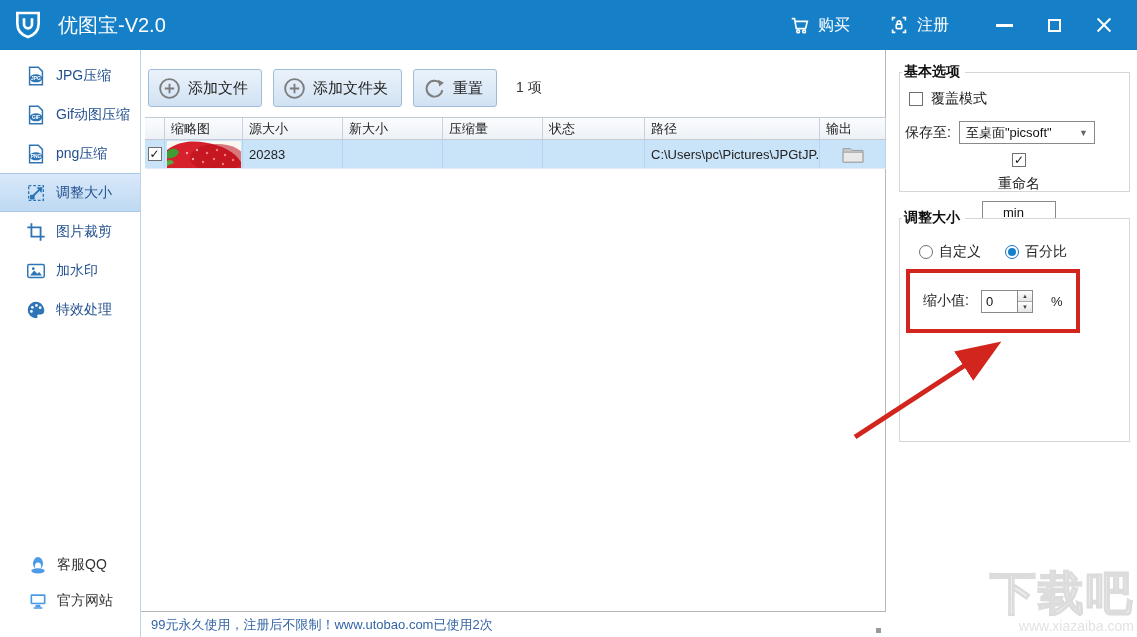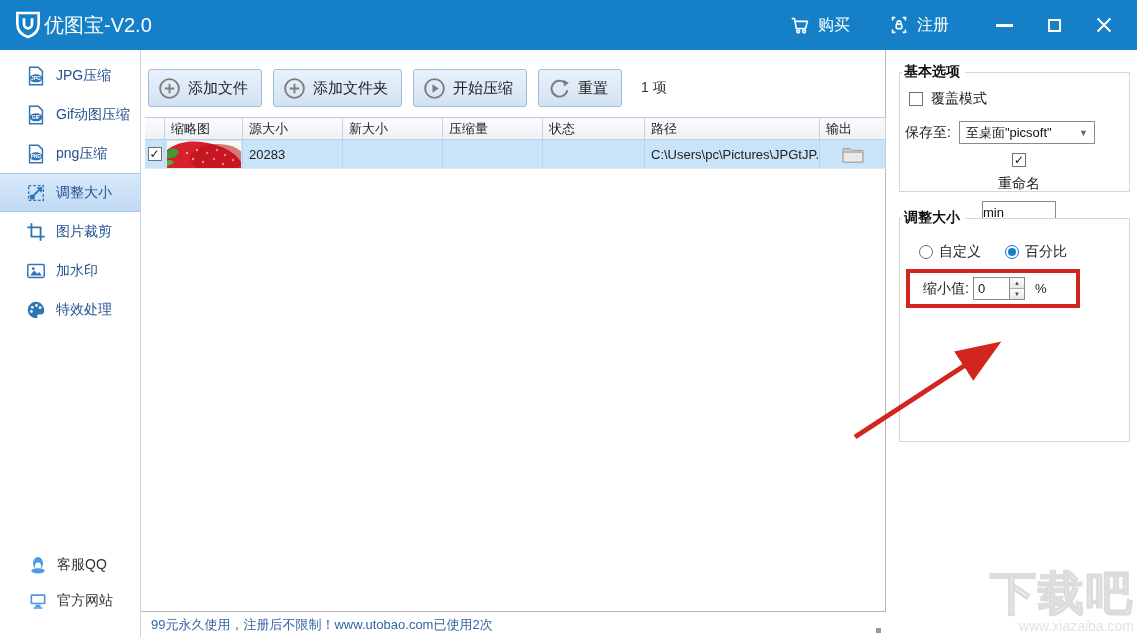--- a/index.html
+++ b/index.html
@@ -2,21 +2,21 @@
 <html><head>
 <meta charset="utf-8">
 <style>
   * { margin:0; padding:0; box-sizing:border-box; }
   html,body { width:1137px; height:637px; font-family:"Liberation Sans","DejaVu Sans",sans-serif; background:#fff; overflow:hidden; }
   #stage { position:relative; width:1137px; height:637px; background:#fff; }
 
   
   .titlebar { position:absolute; left:0; top:0; width:1137px; height:50px; background:#1580c8; display:flex; align-items:center; color:#fff; }
   .logo { width:32px; height:32px; margin-left:12px; }
-  .app-title { font-size:20px; margin-left:0; color:#fff; }
+  .app-title { font-size:20px; margin-left:14px; color:#fff; }
   .titlebar-spacer { flex:1; }
   .tb-btn { display:flex; align-items:center; gap:7px; font-size:16px; color:#fff; cursor:pointer; margin-right:38px; }
   .tb-btn svg { width:22px; height:22px; }
   .win-btn { width:34px; height:30px; display:flex; align-items:center; justify-content:center; cursor:pointer; margin-right:16px; }
   .min-glyph { width:17px; height:3px; background:#fff; }
   .max-glyph { width:13px; height:13px; border:2px solid #fff; }
   .close-btn svg { width:22px; height:22px; }
 
   
   .sidebar { position:absolute; left:0; top:50px; width:141px; height:587px; background:#fff; border-right:1px solid #c3d2e2; }
@@ -56,27 +56,27 @@
   .rightpanel { position:absolute; left:886px; top:50px; width:251px; height:587px; background:#fff; }
   .groupbox { position:absolute; left:13px; width:231px; border:1px solid #d6d6d6; background:#fff; }
   .groupbox .legend { position:absolute; top:-10px; left:2px; background:#fff; padding:0 5px 0 2px; font-size:14px; font-weight:bold; color:#111; }
   #group-basic { top:22px; height:120px; }
   #group-resize { top:168px; height:224px; }
 
   .opt-row { display:flex; align-items:center; gap:8px; padding-left:9px; }
   .lbl { font-size:14px; color:#222; }
   .combobox { height:23px; border:1px solid #8a8a8a; background:#fff; display:flex; align-items:center; justify-content:space-between; padding:0 6px; font-size:13px; color:#111; cursor:pointer; }
   .combo-arrow { font-size:9px; color:#666; margin-left:4px; }
-  .txt-input { height:22px; border:1px solid #8a8a8a; font-size:13px; padding:0 0; font-family:"Liberation Sans",sans-serif; color:#111; }
+  .txt-input { height:22px; border:1px solid #8a8a8a; font-size:13px; padding:0 20px; font-family:"Liberation Sans",sans-serif; color:#111; }
 
   .radio { width:14px; height:14px; border:1px solid #707070; border-radius:50%; background:#fff; display:inline-flex; align-items:center; justify-content:center; cursor:pointer; }
   .radio.on { border-color:#1472c8; }
   .radio.on::after { content:""; width:8px; height:8px; border-radius:50%; background:#1580c8; }
 
-  .highlight-box { position:absolute; left:6px; top:50px; width:174px; height:39px; border:4px solid #d2251e; display:flex; align-items:center; padding-left:13px; gap:4px; }
+  .highlight-box { position:absolute; left:6px; top:50px; width:174px; height:64px; border:4px solid #d2251e; display:flex; align-items:center; padding-left:13px; gap:12px; }
   .spinwrap { display:flex; align-items:stretch; height:23px; }
   .spin-input { width:36px; height:23px; border:1px solid #8a8a8a; border-right:none; font-size:13px; padding:0 4px; font-family:"Liberation Sans",sans-serif; color:#111; }
   .spin-btns { width:16px; display:flex; flex-direction:column; border:1px solid #8a8a8a; }
   .spin-btn { flex:1; display:flex; align-items:center; justify-content:center; font-size:6px; color:#444; background:linear-gradient(#fdfdfd,#e6e6e6); cursor:pointer; }
   .spin-btn + .spin-btn { border-top:1px solid #aaa; }
   .pct { font-size:13px; color:#222; margin-left:6px; }
 
   .arrow-svg { position:absolute; left:845px; top:333px; pointer-events:none; }
 
   
@@ -215,27 +215,20 @@
             <path d="M12 7.5v9M7.5 12h9"></path>
         </svg>
         <span>添加文件</span>
       </button>
       <button class="tool-btn">
         <svg viewBox="0 0 24 24" fill="none" stroke="#7d7d7d" stroke-width="1.8">
           <circle cx="12" cy="12" r="9"></circle>
             <path d="M12 7.5v9M7.5 12h9"></path>
         </svg>
         <span>添加文件夹</span>
-      </button>
-      <button class="tool-btn">
-        <svg viewBox="0 0 24 24">
-          <circle cx="12" cy="12" r="9" fill="none" stroke="#7d7d7d" stroke-width="1.8"></circle>
-          <polygon points="10,8 16,12 10,16" fill="#7d7d7d"></polygon>
-        </svg>
-        <span>开始压缩</span>
       </button>
       <button class="tool-btn">
         <svg viewBox="0 0 24 24">
           <path d="M19.5 13.5A7.6 7.6 0 1 1 17.6 7" fill="none" stroke="#7d7d7d" stroke-width="1.9"></path>
           <polygon points="15.5,3.5 21,6.5 16.5,10" fill="#7d7d7d"></polygon>
         </svg>
         <span>重置</span>
       </button>
       <span class="item-count">1 项</span>
     </div>

